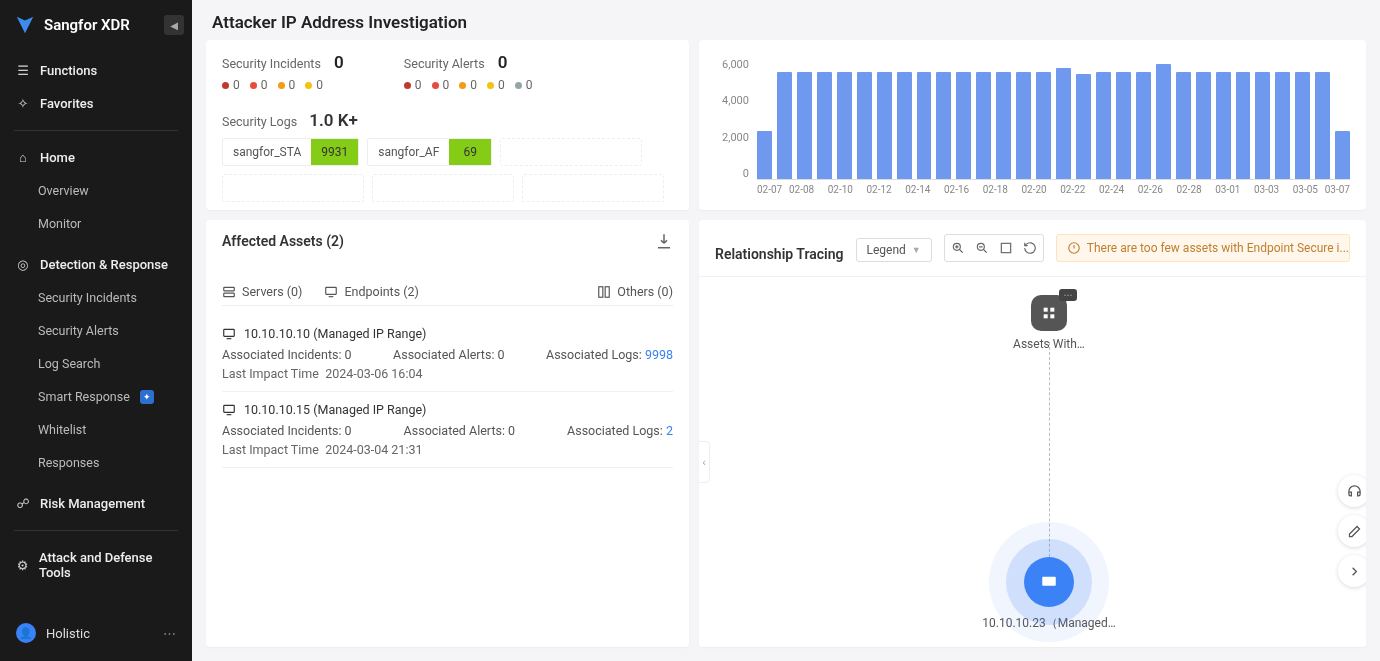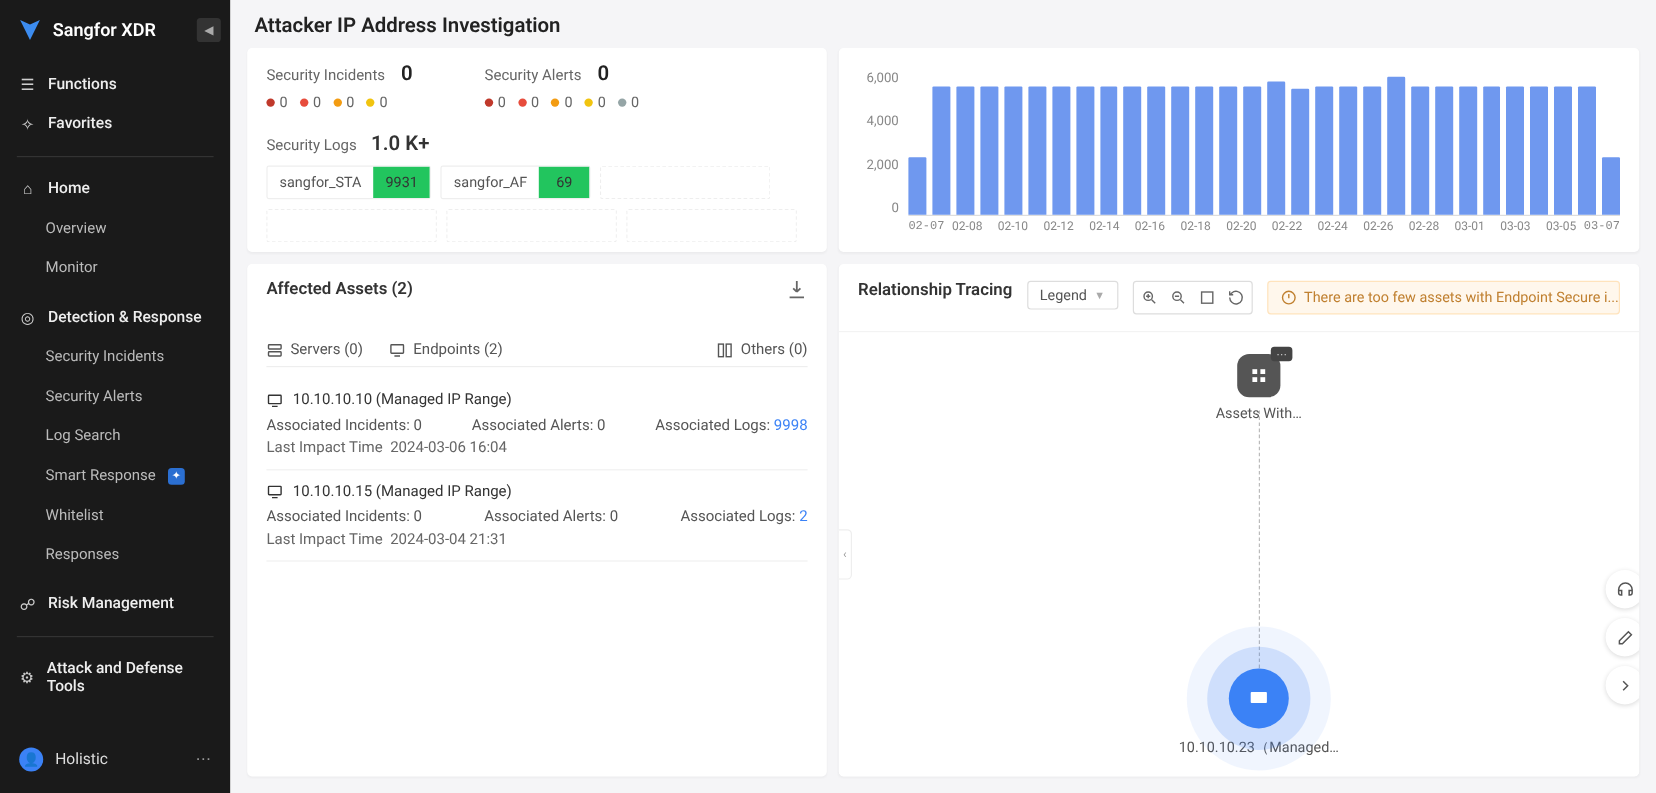--- a/index.html
+++ b/index.html
@@ -44,48 +44,48 @@
 .dots { display:flex; gap:10px; margin-top:6px;}
 .dot-item { display:flex; align-items:center; gap:4px; font-size:12px; color:#666;}
 .dot { width:7px; height:7px; border-radius:50%; display:inline-block;}
 .logs-row { display:flex; align-items:baseline; gap:12px; margin-top:18px;}
 .logs-label { font-size:12.5px; color:#666;}
 .logs-num { font-size:17px; font-weight:600;}
 .log-chips { display:flex; gap:8px; margin-top:8px; flex-wrap:wrap;}
 .log-chip { display:flex; align-items:center; height:28px; border:1px solid #eee; border-radius:2px; font-size:12px;}
 .log-chip.dashed { border-style:dashed; width:142px;}
 .log-chip .chip-name { padding:0 10px; color:#555;}
-.log-chip .chip-val { background:#22c55e; padding:0 10px; height:100%; display:flex; align-items:center; color:#333; min-width:42px; justify-content:center;}
+.log-chip .chip-val { background:#84cc16; padding:0 10px; height:100%; display:flex; align-items:center; color:#333; min-width:42px; justify-content:center;}
 
 
 .chart { display:flex; height:100%; gap:6px;}
 .y-axis { display:flex; flex-direction:column; justify-content:space-between; align-items:flex-end; padding:8px 2px 20px 0; font-size:11px; color:#888; width:42px;}
 .plot { flex:1; display:flex; flex-direction:column;}
 .bars { flex:1; display:flex; align-items:flex-end; gap:5px; border-bottom:1px solid #ddd; padding:8px 0 0 0;}
 .bar { flex:1; background:#6f98ef; border-radius:1px 1px 0 0;}
 .x-axis { display:flex; font-size:10px; color:#888; padding-top:4px; height:20px;}
 .x-tick { flex:2; text-align:center; white-space:nowrap;}
-.x-tick.narrow { flex:1;font-family:Liberation Mono, monospace;}
+.x-tick.narrow { flex:1;}
 
 
 .card-header { display:flex; align-items:center; justify-content:space-between; margin-bottom:28px;}
 .card-title { font-size:14px; font-weight:600;}
 .dl-icon { width:18px; height:18px; color:#666; cursor:pointer;}
 .tabs { display:flex; gap:22px; border-bottom:1px solid #eee; margin-bottom:10px; font-size:12.5px; color:#555;}
 .tab { display:flex; align-items:center; gap:6px; padding:6px 0;}
 .tab svg { width:14px; height:14px;}
 .asset { padding:10px 0; border-bottom:1px solid #f0f0f0; font-size:12.5px; color:#555;}
 .asset-name { display:flex; align-items:center; gap:8px; color:#333; margin-bottom:6px;}
 .asset-name svg { width:14px; height:14px;}
 .asset-meta { display:flex; justify-content:space-between; margin-bottom:4px;}
 .link { color:#3b82f6;}
 .last-time { color:#666;}
 
 
-.rel-header { display:flex; align-items:flex-start; gap:12px; padding:14px 16px; border-bottom:1px solid #f0f0f0;}
+.rel-header { display:flex; align-items:flex-end; gap:12px; padding:14px 16px; border-bottom:1px solid #f0f0f0;}
 .rel-title { font-size:14px; font-weight:600;}
 .legend-dd { border:1px solid #ddd; border-radius:3px; padding:4px 10px; font-size:12px; display:flex; align-items:center; gap:6px; color:#555; cursor:pointer;}
 .tool-group { display:flex; gap:2px; border:1px solid #ddd; border-radius:3px; padding:2px;}
 .tool-btn { width:22px; height:22px; display:flex; align-items:center; justify-content:center; cursor:pointer; color:#666;}
 .tool-btn svg{ width:14px;height:14px;}
 .warn { flex:1; background:#fff7ec; border:1px solid #ffe3bc; border-radius:3px; padding:6px 10px; font-size:12px; color:#c08030; display:flex; align-items:center; gap:6px; overflow:hidden; white-space:nowrap; text-overflow:ellipsis;}
 .warn svg{width:14px;height:14px;flex-shrink:0;}
 .rel-canvas { flex:1; position:relative; background:#fff;}
 .node { position:absolute; display:flex; flex-direction:column; align-items:center; font-size:12px; color:#555; width:140px; text-align:center;}
 .node-bubble { width:36px; height:36px; border-radius:10px; background:#555; display:flex; align-items:center; justify-content:center; color:#fff; margin-bottom:6px; position:relative;}

